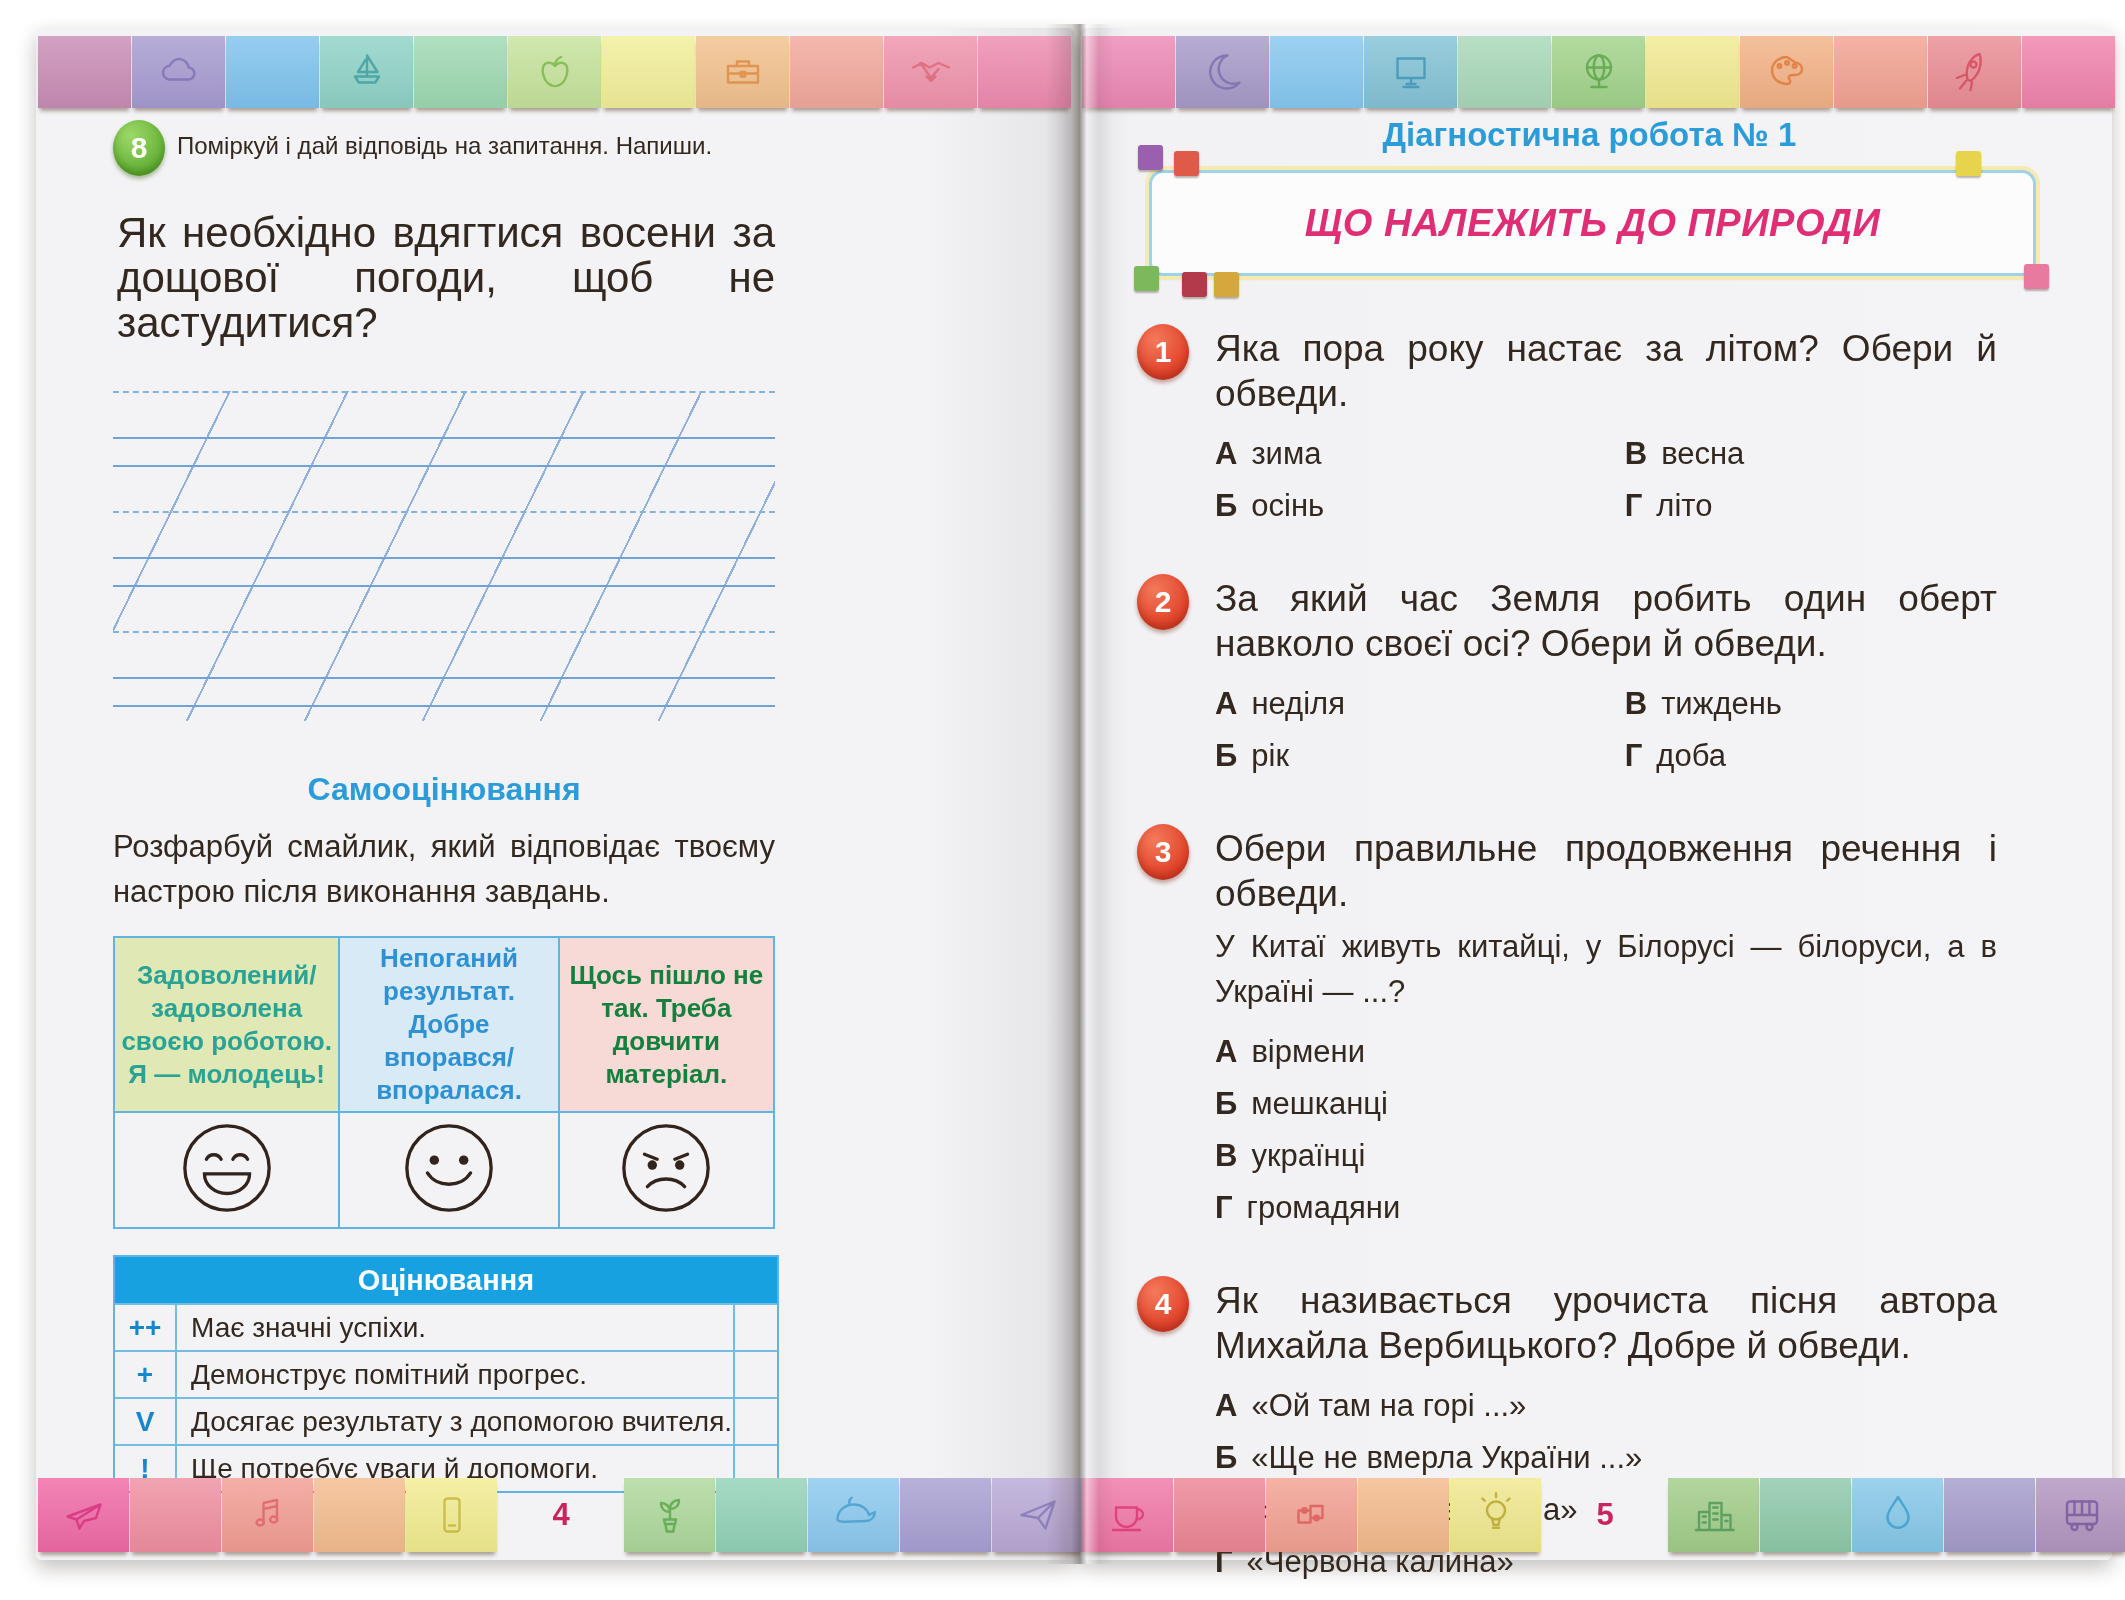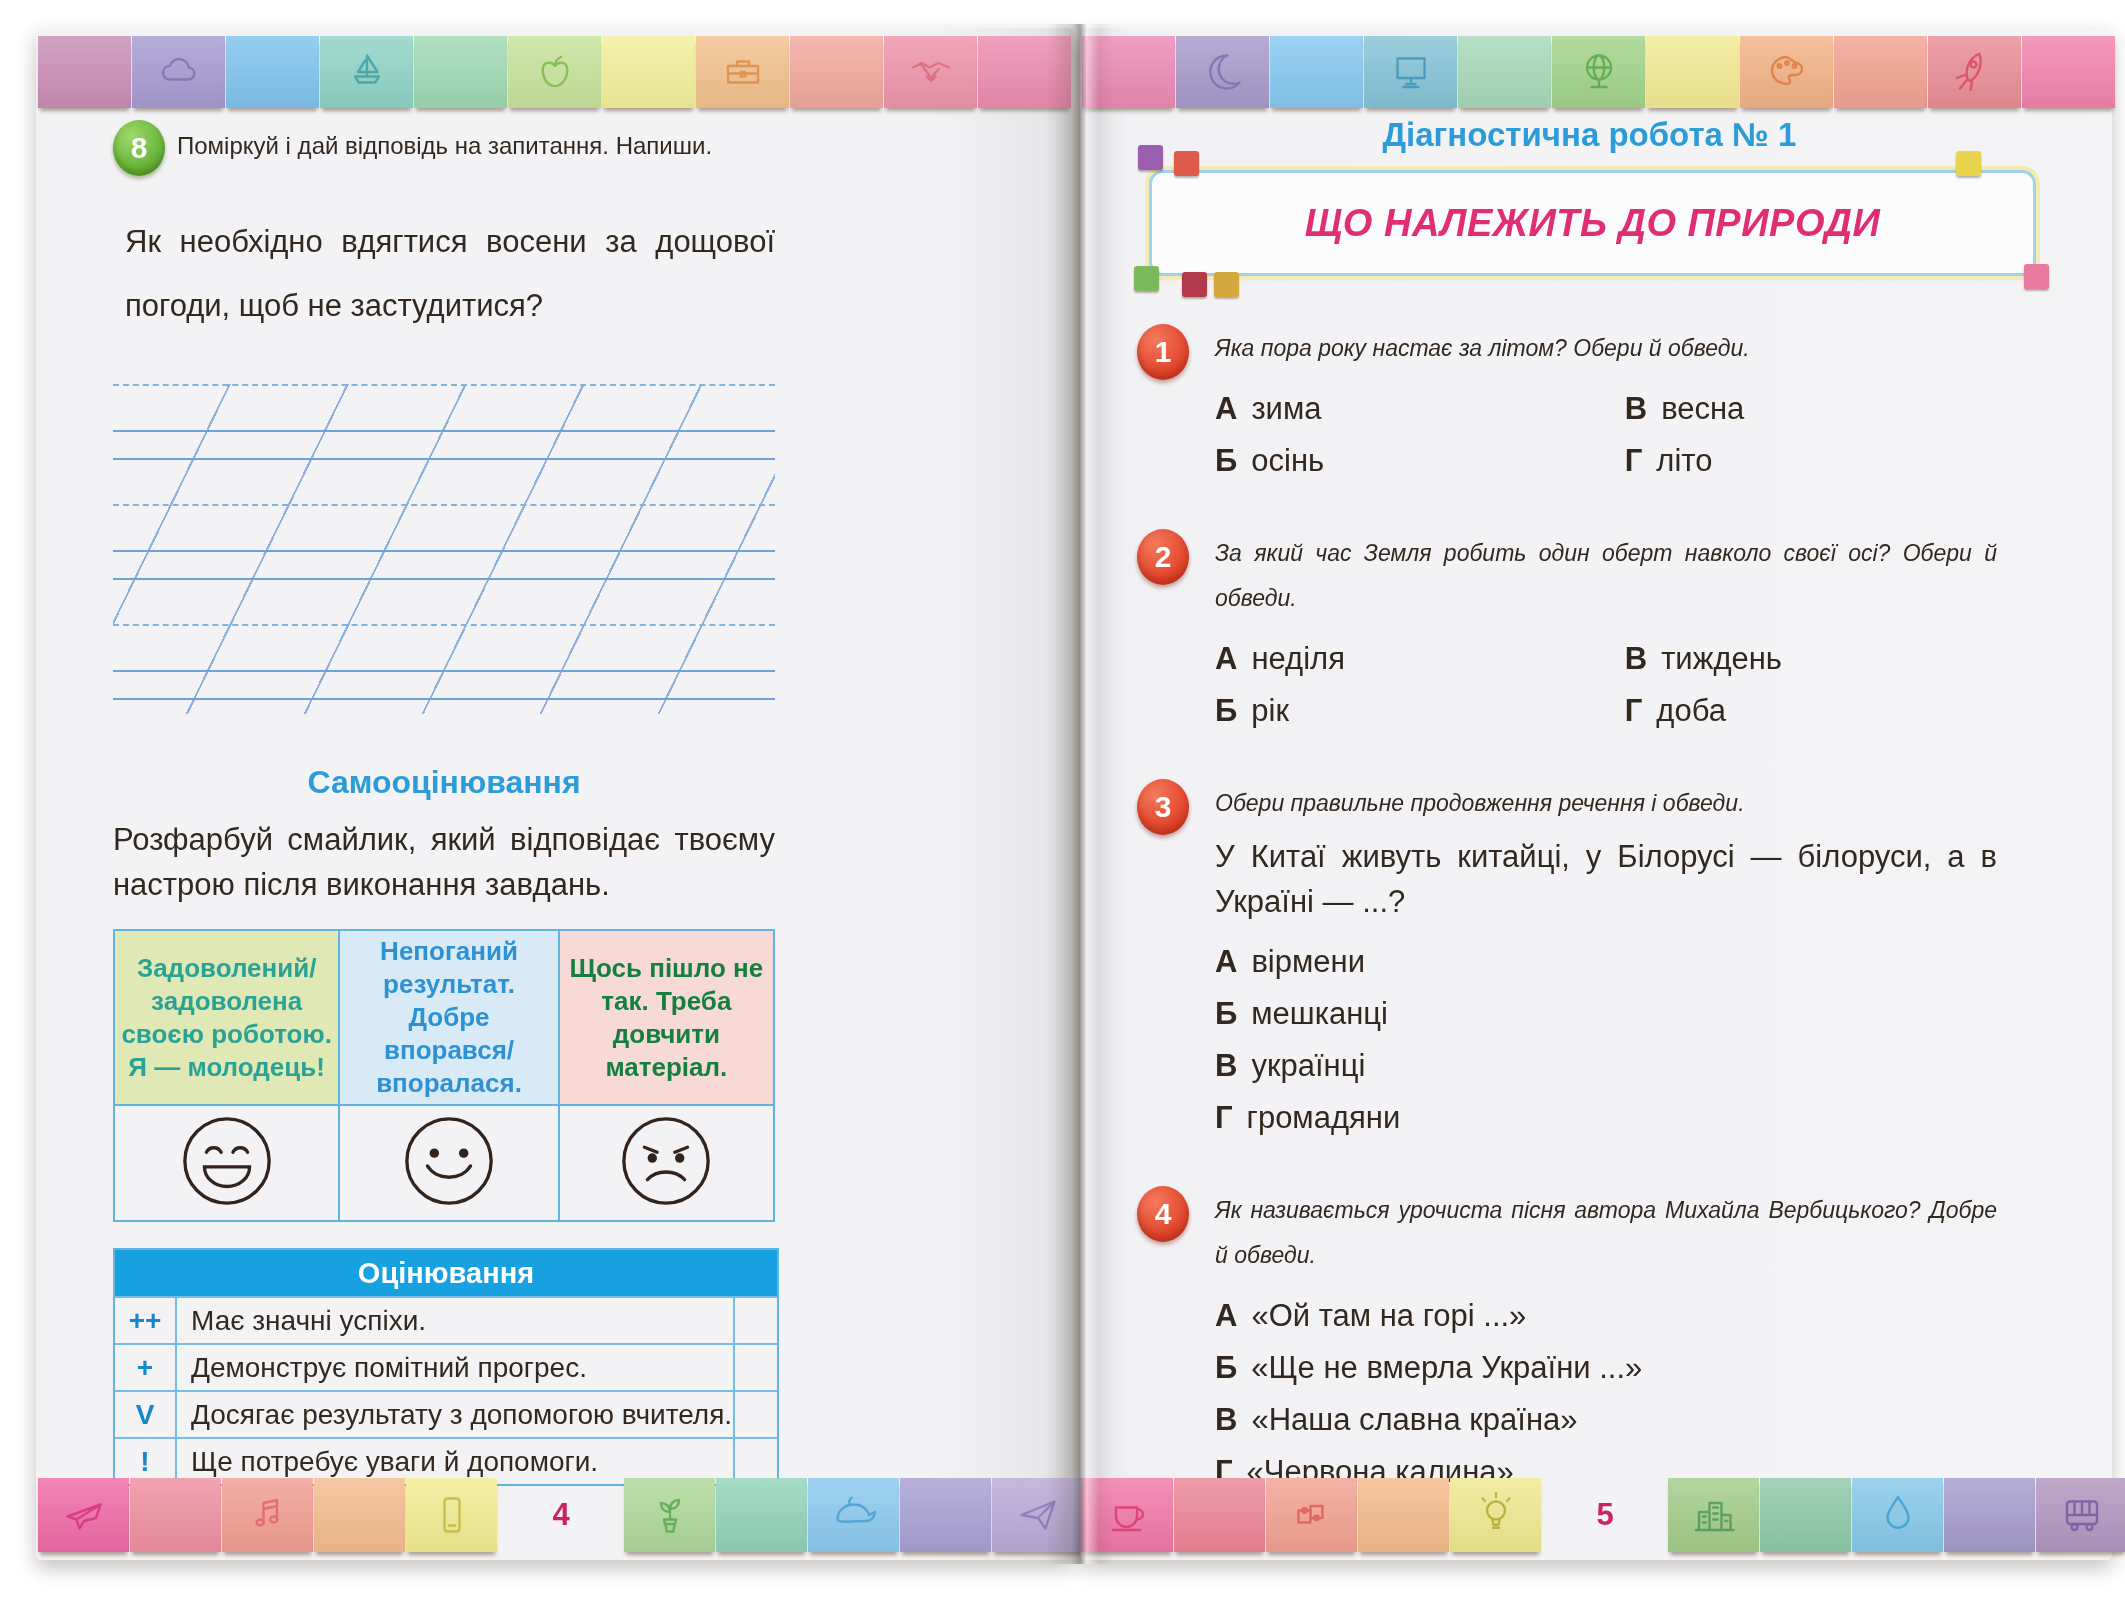--- a/index.html
+++ b/index.html
@@ -28,21 +28,21 @@
   .pgnum{font-size:31px;font-weight:bold;color:#c9245e;}
 
   
   .content-l{position:relative;padding:92px 0 0 77px;width:662px;}
   .task-row{display:flex;align-items:flex-start;}
   .gbadge{flex:0 0 52px;width:52px;height:56px;border-radius:50%;margin-right:12px;
     background:radial-gradient(circle at 35% 28%,#9ed868,#6ab53c 62%,#4f9627);
     box-shadow:0 3px 4px rgba(60,90,20,.4),inset 0 -5px 7px rgba(50,110,10,.45);
     color:#fff;font-weight:bold;font-size:30px;display:flex;align-items:center;justify-content:center;}
   .task-text{margin:4px 16px 0 0;font-size:24px;line-height:44px;text-align:justify;width:596px;}
-  .body-text{font-size:31px;line-height:64px;text-align:justify;margin:34px 0 0 12px;}
+  .body-text{font-size:42px;line-height:45px;text-align:justify;margin:34px 0 0 4px;}
 
   .wlines{position:relative;height:330px;margin-top:46px;
     background-image:repeating-linear-gradient(116deg,rgba(125,165,215,0) 0px,rgba(125,165,215,0) 104px,rgba(125,165,215,.85) 104px,rgba(125,165,215,.85) 106px);}
   .wl{position:absolute;left:0;right:0;height:0;border-top:2px solid #6fa2d6;}
   .wl.dash{border-top:2px dashed #82b2de;}
 
   .subheading{margin:50px 0 0 0;text-align:center;font-size:32px;font-weight:bold;color:#2b9cd8;}
   .instruction{font-size:31px;line-height:45px;text-align:justify;margin:16px 0 0 0;}
 
   .smiley-table{margin-top:22px;width:662px;border-collapse:collapse;}
@@ -87,21 +87,21 @@
     background:linear-gradient(to bottom,#ef6a4a,#dd4028 55%,#cf3a24);
     border:2px solid #b22c18;box-shadow:0 0 0 3px #f6e6c0,0 4px 6px rgba(0,0,0,.18);
     color:#fff;font-weight:bold;font-size:31px;display:flex;align-items:center;justify-content:center;}
 
   .question{display:flex;align-items:flex-start;margin-top:46px;}
   .qbadge{flex:0 0 52px;width:52px;height:56px;border-radius:50%;margin-right:26px;margin-top:2px;
     background:radial-gradient(circle at 35% 28%,#f4795b,#e2492f 60%,#c93322);
     box-shadow:0 3px 4px rgba(120,40,20,.4),inset 0 -5px 7px rgba(150,30,10,.45);
     color:#fff;font-weight:bold;font-size:30px;display:flex;align-items:center;justify-content:center;}
   .q-body{flex:1;}
-  .q-text{margin:4px 0 0 0;font-size:23px;line-height:45px;text-align:justify;max-width:782px;font-style:italic;}
+  .q-text{margin:4px 0 0 0;font-size:37px;line-height:45px;text-align:justify;max-width:782px;}
   .q-sentence{margin:8px 0 0 0;font-size:31px;line-height:45px;text-align:justify;max-width:782px;}
   .opts2{display:grid;grid-template-columns:1.05fr 1fr;row-gap:12px;margin-top:18px;max-width:800px;}
   .opts1{display:grid;grid-template-columns:1fr;row-gap:12px;margin-top:18px;}
   .opt{display:flex;align-items:baseline;font-size:31px;line-height:40px;}
   .opt .letter{font-weight:bold;margin-right:14px;}
   svg.defs{position:absolute;width:0;height:0;}
 </style>
 </head>
 <body>
 

